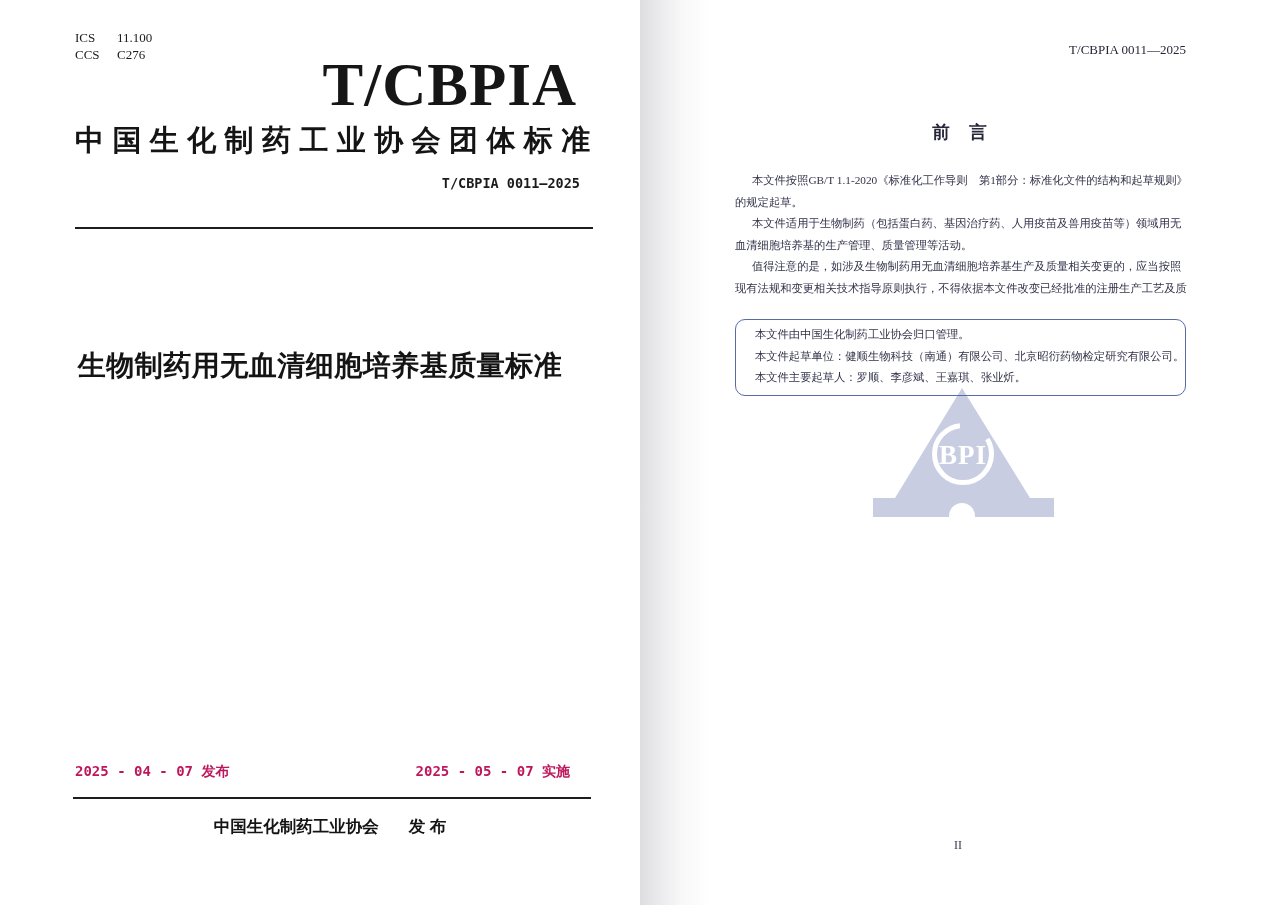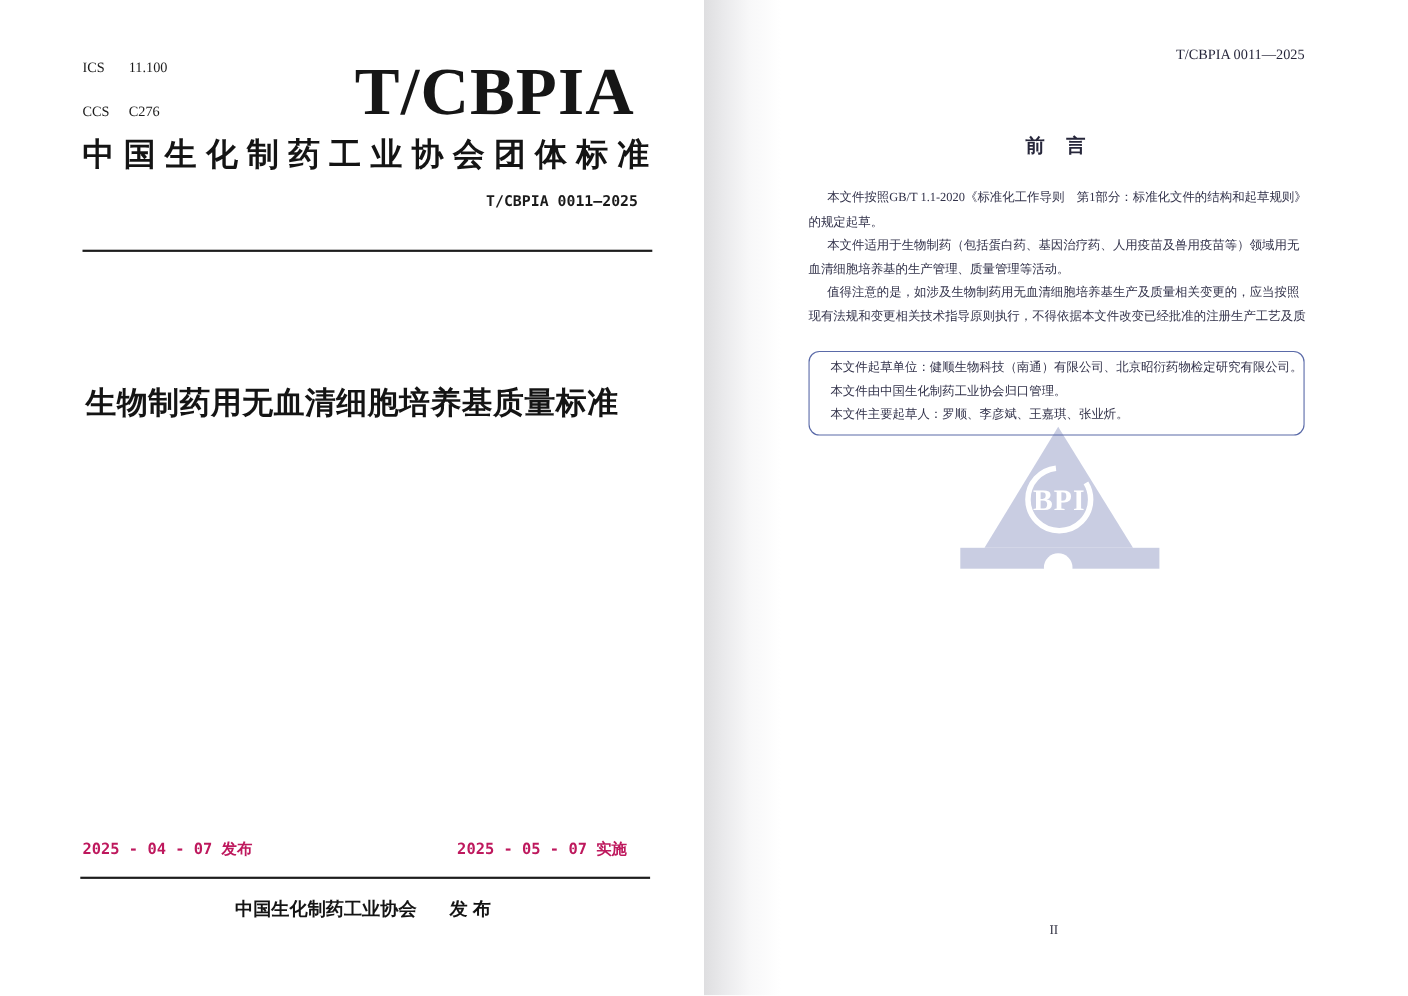--- a/index.html
+++ b/index.html
@@ -3,21 +3,21 @@
 <meta charset="utf-8">
 <style>
   html,body{margin:0;padding:0;background:#ffffff;}
   body{width:1280px;height:905px;font-family:"Liberation Serif","DejaVu Serif",serif;color:#1b1b1b;}
   .spread{position:relative;width:1280px;height:905px;overflow:hidden;background:#fff;}
   .page{position:absolute;top:0;height:905px;}
 
   
   .page-left{left:0;width:640px;background:#ffffff;}
   .ics-block{position:absolute;left:75px;top:29px;font-size:13px;line-height:17px;color:#1b1b1b;}
-  .ics-row span{display:inline-block;margin-top:23px;}
+  .ics-row span{display:inline-block;}
   .ics-row .lbl{width:42px;}
   .brand{position:absolute;top:54px;right:63px;font-family:"Liberation Serif","DejaVu Serif",serif;
          font-weight:bold;font-size:61px;line-height:1;letter-spacing:1px;color:#161616;}
   .org-title{position:absolute;top:121px;left:75px;width:540px;white-space:nowrap;
              font-family:"Liberation Sans","DejaVu Sans",sans-serif;font-weight:bold;
              font-size:29px;letter-spacing:8.4px;color:#141414;}
   .doc-number{position:absolute;top:175px;right:60px;
               font-family:"DejaVu Sans Mono","Liberation Mono",monospace;
               font-size:13.5px;font-weight:bold;color:#1b1b1b;}
   .rule{position:absolute;left:75px;width:518px;border-top:2px solid #1d1d1d;}
@@ -102,20 +102,20 @@
     <div class="rp-body">
       <div class="line indent">本文件按照GB/T 1.1-2020《标准化工作导则　第1部分：标准化文件的结构和起草规则》</div>
       <div class="line">的规定起草。</div>
       <div class="line indent">本文件适用于生物制药（包括蛋白药、基因治疗药、人用疫苗及兽用疫苗等）领域用无</div>
       <div class="line">血清细胞培养基的生产管理、质量管理等活动。</div>
       <div class="line indent">值得注意的是，如涉及生物制药用无血清细胞培养基生产及质量相关变更的，应当按照</div>
       <div class="line">现有法规和变更相关技术指导原则执行，不得依据本文件改变已经批准的注册生产工艺及质</div>
     </div>
 
     <div class="info-box">
+      <div class="line indent">本文件由中国生化制药工业协会归口管理。</div>
       <div class="line indent">本文件起草单位：健顺生物科技（南通）有限公司、北京昭衍药物检定研究有限公司。</div>
-      <div class="line indent">本文件由中国生化制药工业协会归口管理。</div>
       <div class="line indent">本文件主要起草人：罗顺、李彦斌、王嘉琪、张业炘。</div>
     </div>
 
     <div class="page-number">II</div>
   </section>
 </div>
 
 </body></html>

